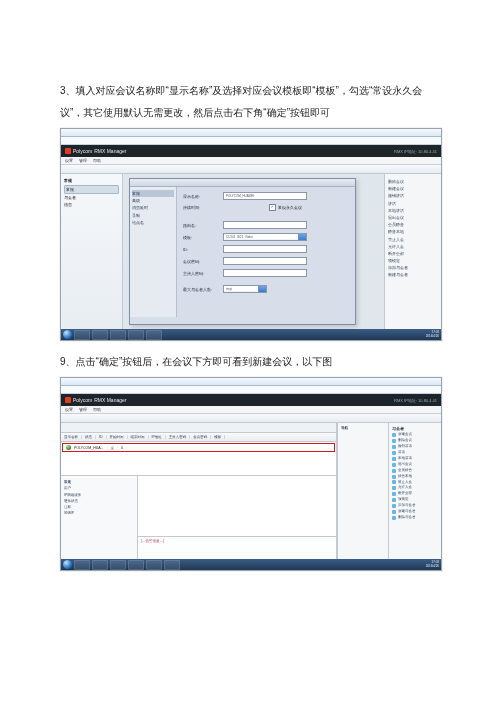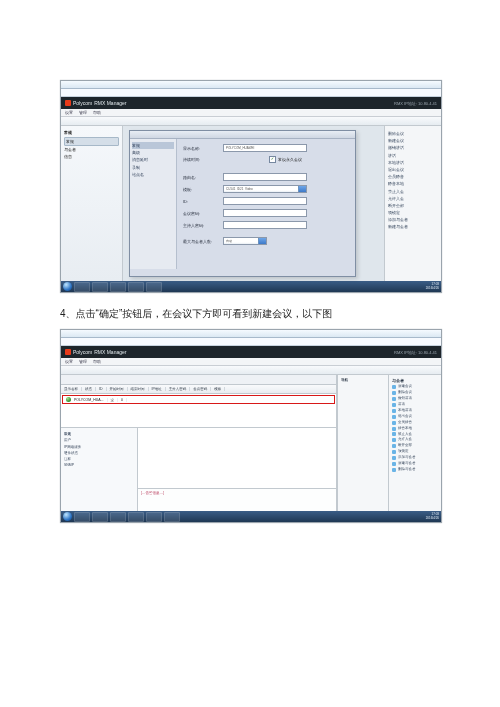--- a/index.html
+++ b/index.html
@@ -379,20 +379,21 @@
     padding: 3px;
     font-size: 3.5px;
     color: #2c3847;
   }
 </style>
 </head>
 <body>
 
 <div class="page">
 
+  <p class="instr">3、填入对应会议名称即“显示名称”及选择对应会议模板即“模板”，勾选“常设永久会议”，其它使用默认无需更改，然后点击右下角“确定”按钮即可</p>
 
   <div class="shot">
     <div class="browser-top"></div>
     <div class="browser-addr"></div>
     <div class="app-top">
       <div class="brand">
         <div class="brand-square"></div>
         <span class="brand-text">Polycom</span>
         <span class="brand-title">RMX Manager</span>
       </div>
@@ -492,21 +493,21 @@
       <div class="tb-btn"></div>
       <div class="tb-right">
         <div>
           <div>17:03</div>
           <div>2016/4/26</div>
         </div>
       </div>
     </div>
   </div>
 
-  <p class="instr">4、点击“确定”按钮后，在会议下方即可看到新建会议，以下图</p>
+  <p class="instr">9、点击“确定”按钮后，在会议下方即可看到新建会议，以下图</p>
 
   <div class="shot">
     <div class="browser-top"></div>
     <div class="browser-addr"></div>
     <div class="app-top">
       <div class="brand">
         <div class="brand-square"></div>
         <span class="brand-text">Polycom</span>
         <span class="brand-title">RMX Manager</span>
       </div>

